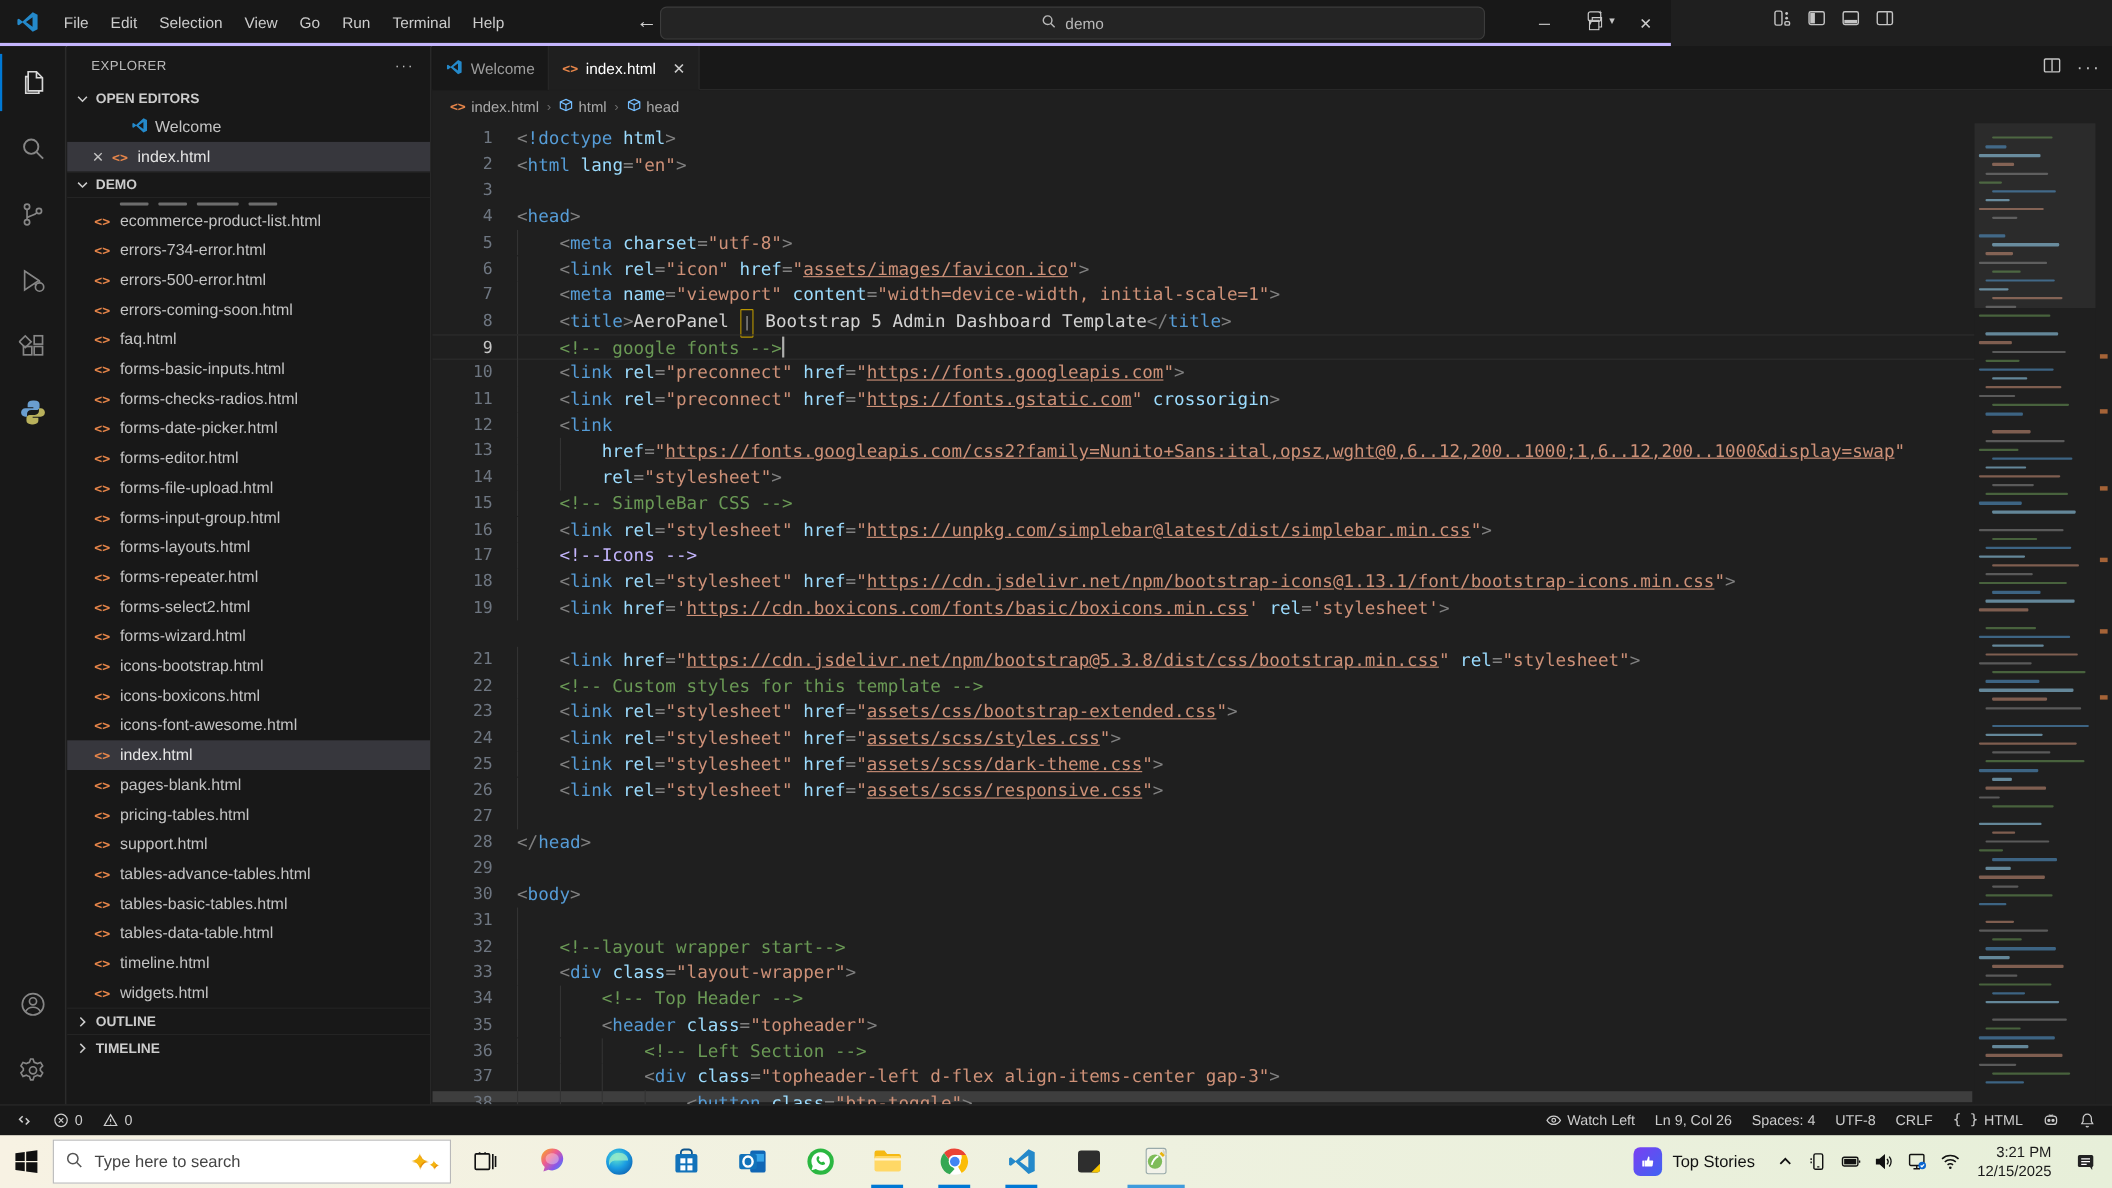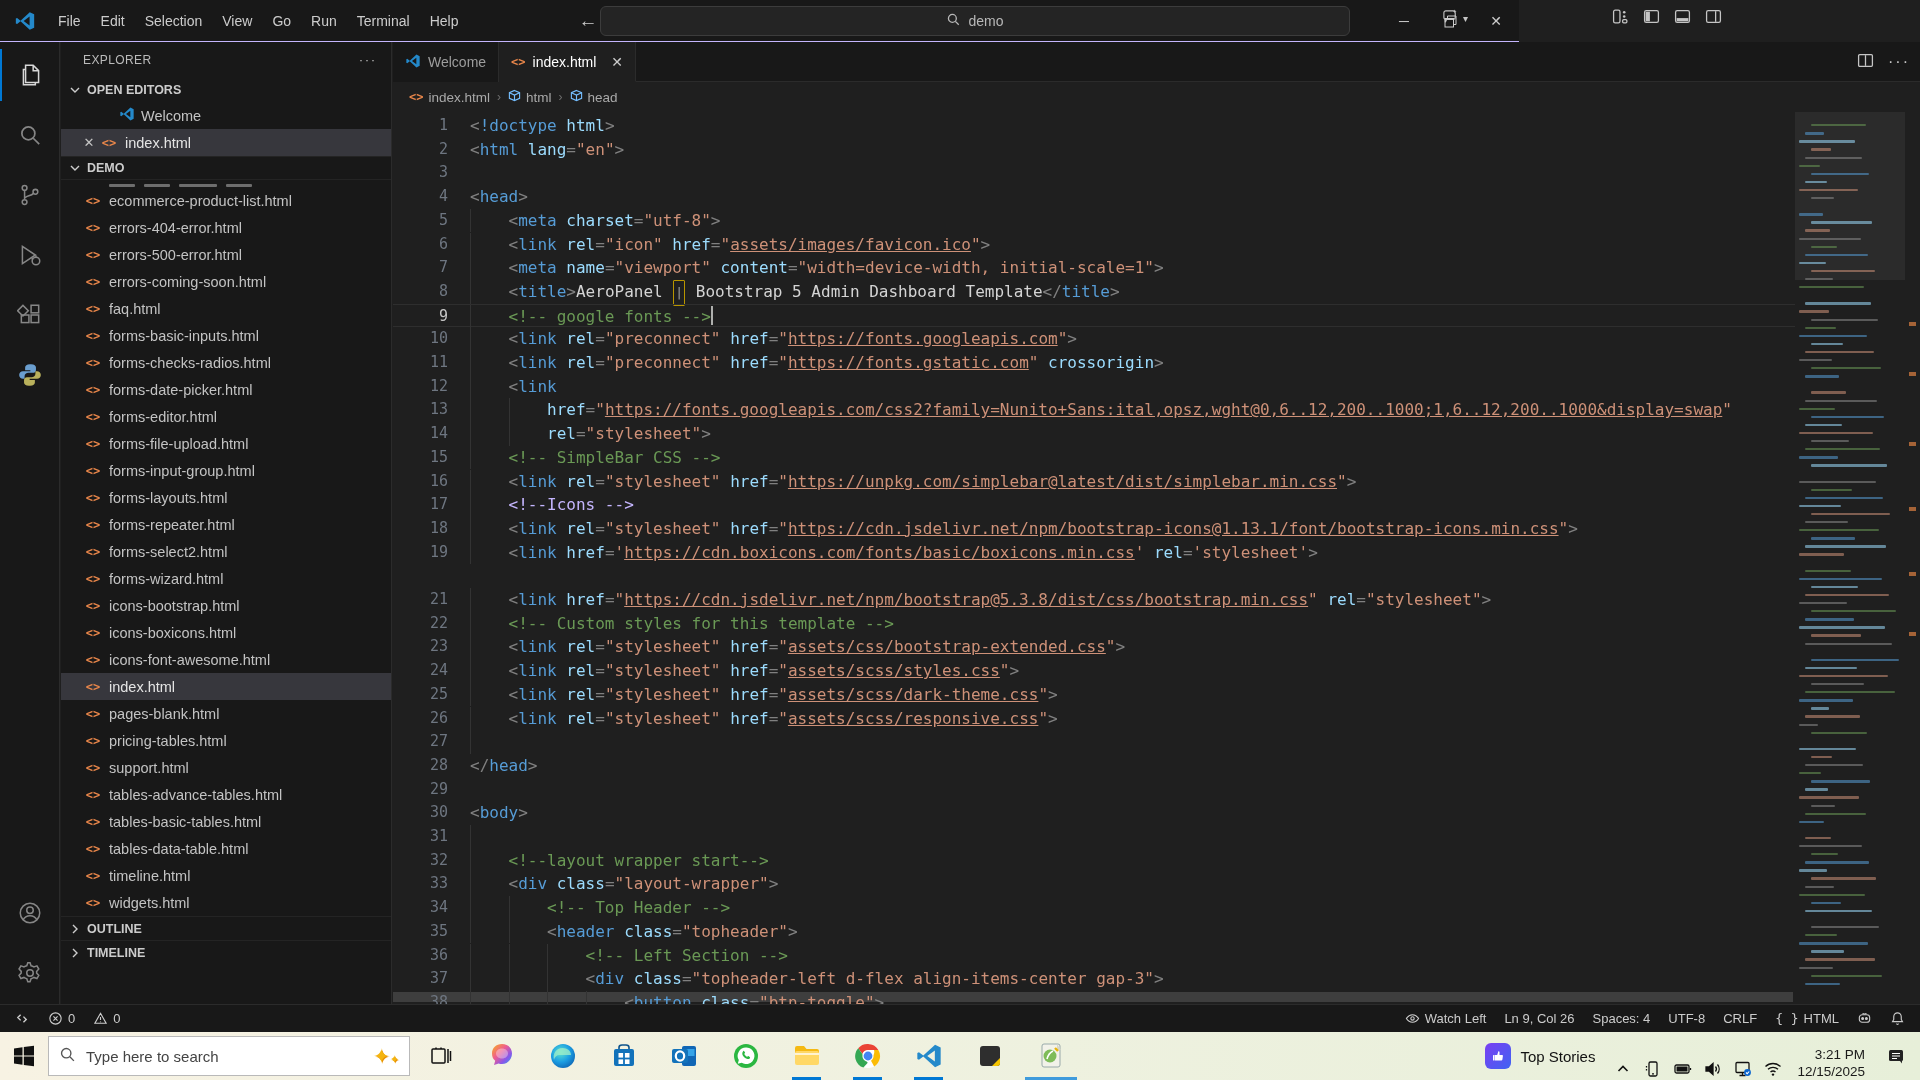--- a/index.html
+++ b/index.html
@@ -1,21 +1,21 @@
 <!DOCTYPE html>
 <html><head>
 <meta charset="utf-8">
 <style>
   * { margin:0; padding:0; box-sizing:border-box; }
   html,body { width:1920px; height:1080px; overflow:hidden; background:#000; }
   body { font-family:"Liberation Sans", sans-serif; }
   #root { position:relative; width:1920px; height:1080px; background:#1f1f1f; }
 
   
-  #titlebar { position:absolute; left:0; top:0; width:1519px; height:42px; background:#181818; border-bottom:1px solid #c4b5fd; display:flex; align-items:center; }
+  #titlebar { position:absolute; left:0; top:0; width:1519px; height:42px; background:#181818; border-bottom:3px solid #c4b5fd; display:flex; align-items:center; }
   .vs-logo { width:22px; height:22px; margin:0 12px 0 14px; }
   .menu-item { color:#cccccc; font-size:14px; padding:6px 10px; border-radius:5px; cursor:default; }
   .nav-arrows { display:flex; align-items:center; margin-left:110px; gap:14px; }
   .nav-arrow { font-size:19px; color:#cfcfcf; }
   .nav-arrow.dim { color:#7a7a7a; }
   #cmd-center { position:absolute; left:600px; top:6px; width:750px; height:30px; background:#242424; border:1px solid #3c3c3c; border-radius:6px; display:flex; align-items:center; justify-content:center; gap:7px; color:#b8b8b8; font-size:14px; }
   #copilot-btn { position:absolute; left:1442px; top:8px; display:flex; align-items:center; gap:4px; color:#c5c5c5; }
   .layout-icons { position:absolute; left:1612px; top:8px; display:flex; gap:14px; align-items:center; }
   .win-controls { position:absolute; right:0; top:0; height:42px; display:flex; }
   .win-btn { width:46px; height:42px; display:flex; align-items:center; justify-content:center; color:#cccccc; font-size:14px; }
@@ -79,21 +79,21 @@
   .braces-glyph { font-family:"DejaVu Sans Mono", monospace; font-size:13px; }
 
   
   #taskbar { position:absolute; left:0; top:1032px; width:1920px; height:48px; background:linear-gradient(90deg,#f7f2e3,#eef1df 55%,#e7efd9); display:flex; align-items:center; }
   #start-btn { width:48px; height:48px; display:flex; align-items:center; justify-content:center; }
   #tb-search { width:362px; height:40px; background:#ffffff; border:1px solid #b9b9b9; display:flex; align-items:center; gap:10px; padding:0 10px; color:#444; font-size:15px; }
   #tb-search .spark { margin-left:auto; font-size:20px; color:#f4b410; text-shadow:1px 1px 0 #e89005; }
   .tb-app { position:relative; width:61px; height:48px; display:flex; align-items:center; justify-content:center; }
   .tb-app .runline { position:absolute; bottom:0; left:16px; width:29px; height:3px; background:#0078d4; }
   .tb-app .runline.wide { left:5px; width:52px; background:#3f9bdc; }
-  #tray { position:absolute; right:6px; top:0; height:48px; display:flex; align-items:flex-end; gap:7px; color:#1a1a1a; }
+  #tray { position:absolute; right:6px; top:0; height:48px; display:flex; align-items:center; gap:7px; color:#1a1a1a; }
   #widget-btn { display:flex; align-items:center; gap:9px; padding:0 10px; height:48px; font-size:15px; color:#111; }
   .tray-ico { width:22px; height:22px; display:flex; align-items:center; justify-content:center; }
   #clock { text-align:right; font-size:13.5px; line-height:17px; padding:0 6px; }
   #notif-btn { width:36px; height:48px; display:flex; align-items:center; justify-content:center; }
 
   .ico14 svg { width:15px; height:15px; } .ico16 svg { width:17px; height:17px; }
 </style>
 </head>
 <body>
 
@@ -276,21 +276,21 @@
         <i style="width:38px"></i>
         <i></i>
       </div>
     <div id="file-list">
         <div class="row tree-row">
           <span class="file-ico">&lt;&gt;</span>
           <span>ecommerce-product-list.html</span>
         </div>
         <div class="row tree-row">
           <span class="file-ico">&lt;&gt;</span>
-          <span>errors-404-error.html</span>
+          <span>errors-734-error.html</span>
         </div>
         <div class="row tree-row">
           <span class="file-ico">&lt;&gt;</span>
           <span>errors-500-error.html</span>
         </div>
         <div class="row tree-row">
           <span class="file-ico">&lt;&gt;</span>
           <span>errors-coming-soon.html</span>
         </div>
         <div class="row tree-row">

